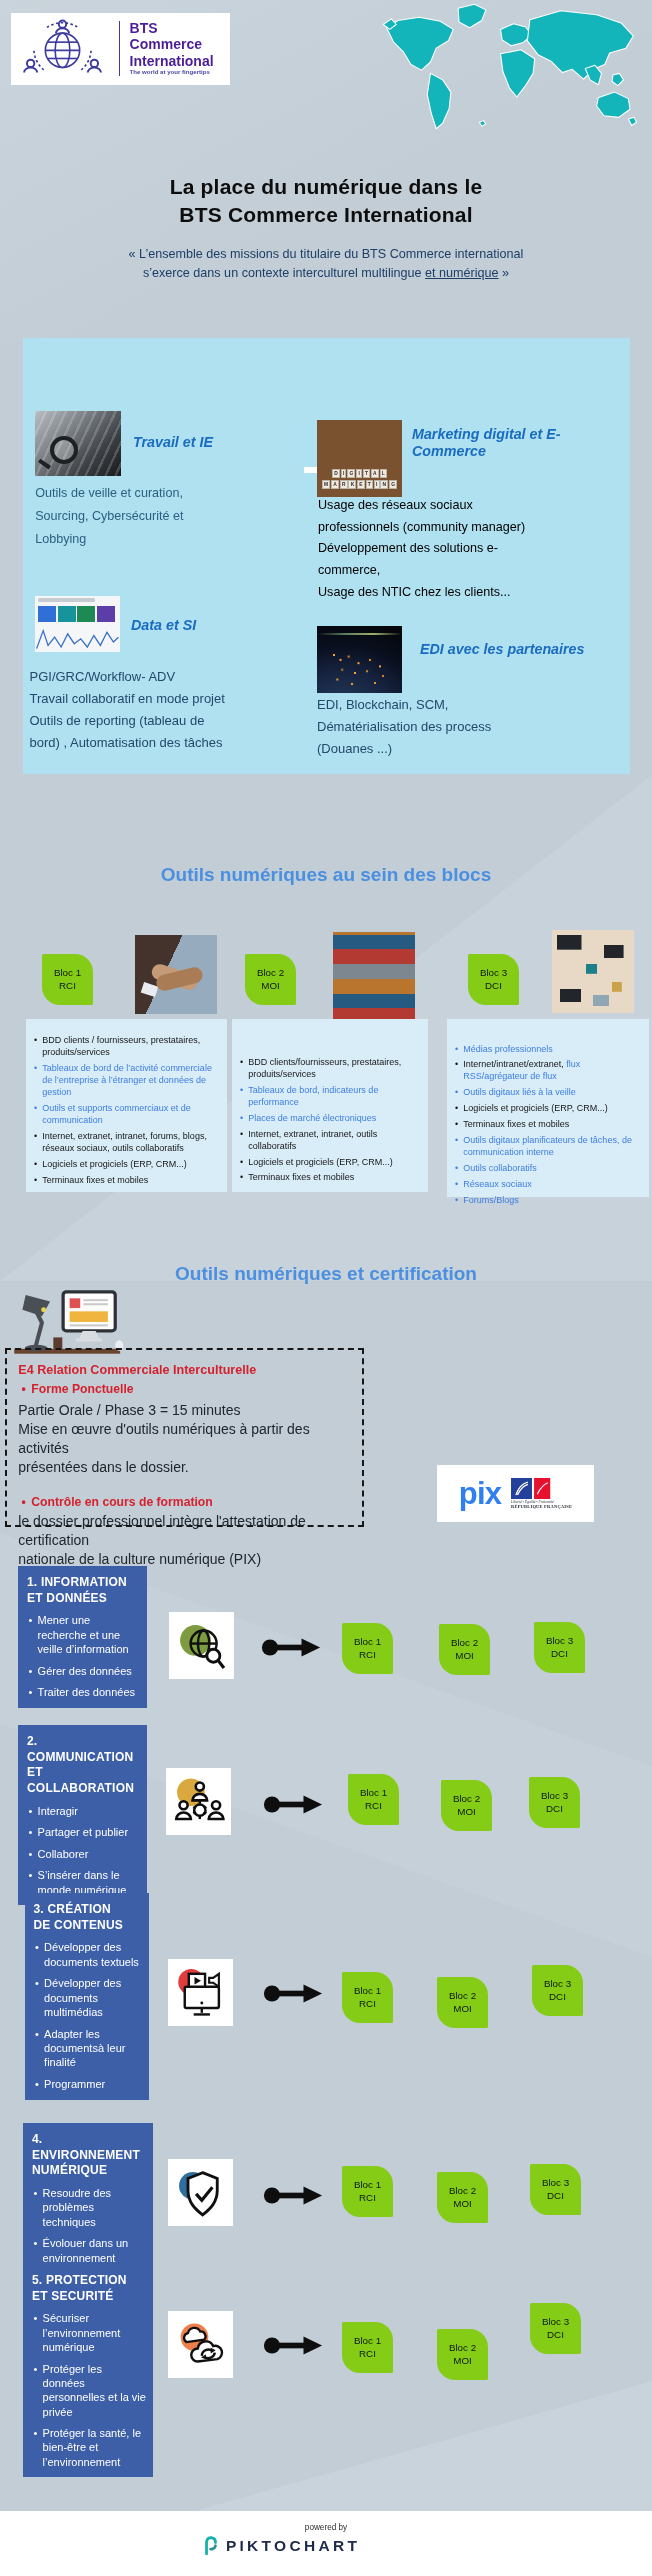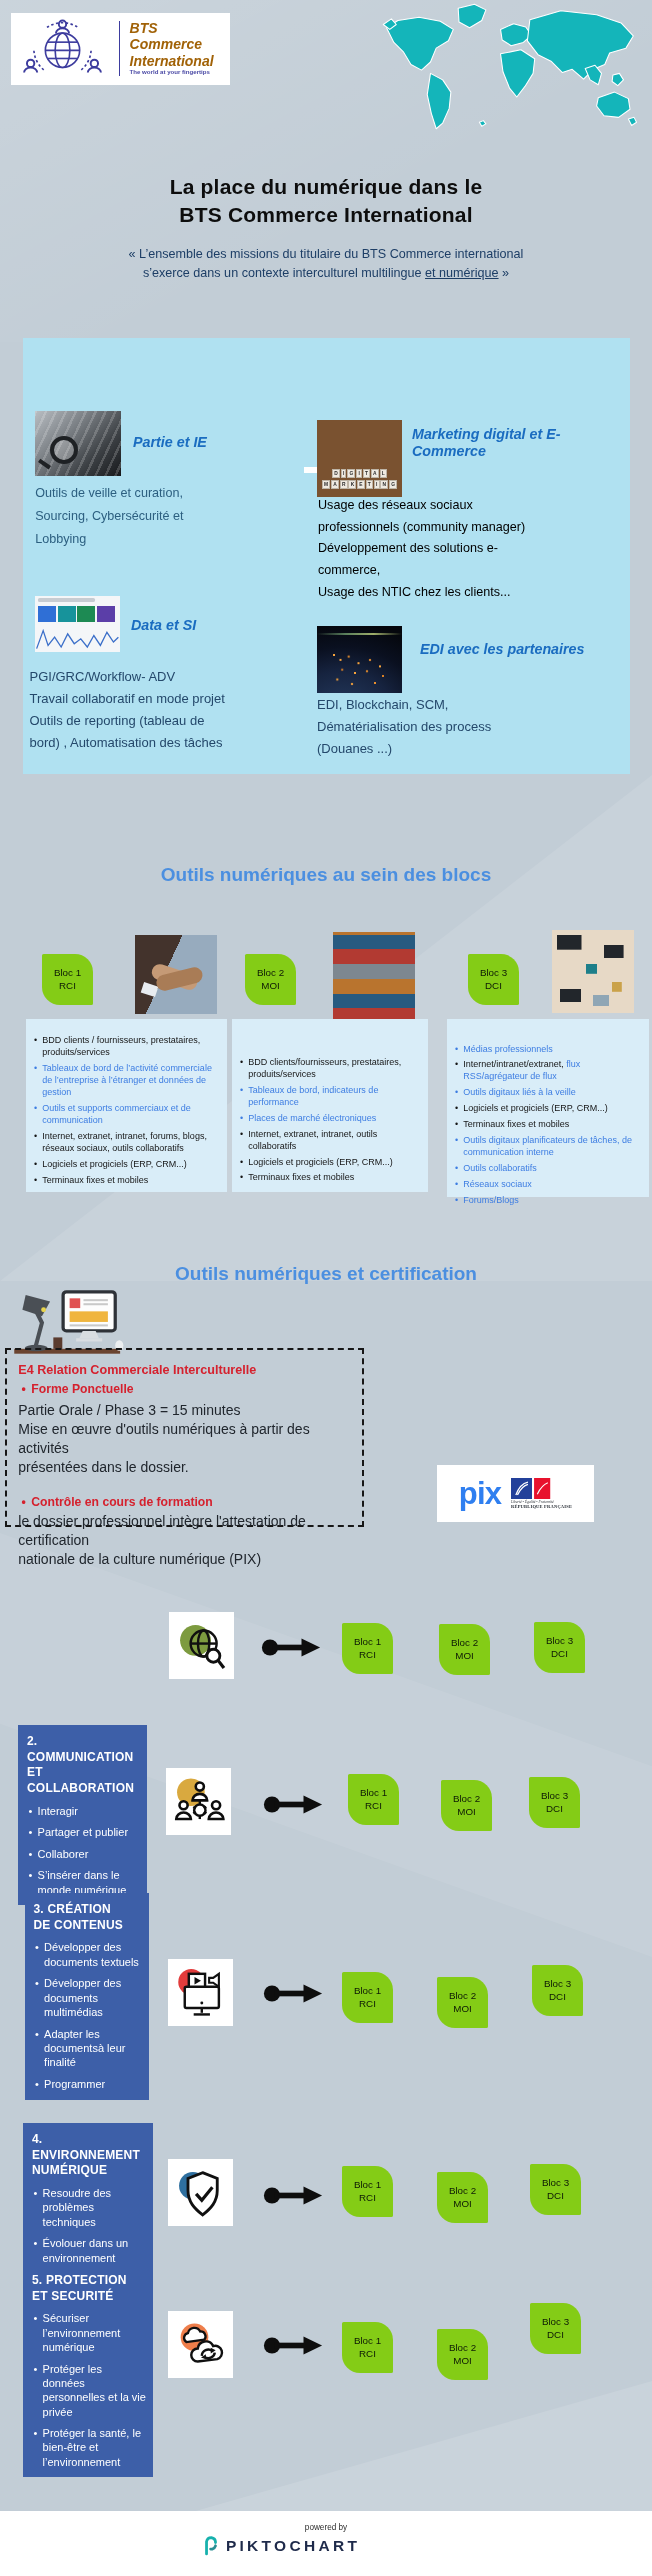--- a/index.html
+++ b/index.html
@@ -8,21 +8,21 @@
         font-family:"Liberation Sans","DejaVu Sans",sans-serif;overflow:hidden;}
   .bgarea{position:absolute;left:0;top:0;width:652px;height:2511px;background:#c2cdd6;}
   .abs{position:absolute;}
   .pre{white-space:pre-line;}
   .wedge{position:absolute;left:0;width:652px;pointer-events:none;}
 
   
   .logobox{position:absolute;left:10.6px;top:13px;width:219px;height:72px;background:#ffffff;
            display:flex;align-items:center;}
   .logodivider{position:absolute;left:108px;top:8.2px;width:1.6px;height:55px;background:#3d3c9e;}
-  .logotext{position:absolute;left:119px;top:6.5px;color:#a16207;font-weight:700;font-size:14px;line-height:1.18;font-style:italic;}
+  .logotext{position:absolute;left:119px;top:6.5px;color:#4c1d95;font-weight:700;font-size:14px;line-height:1.18;}
   .logotag{position:absolute;left:119px;top:55px;color:#4a49a5;font-weight:700;font-size:6.1px;}
 
   
   .maintitle{position:absolute;left:0;top:173px;width:652px;text-align:center;color:#0d0d0d;
              font-size:21px;font-weight:800;line-height:1.32;letter-spacing:0.2px;}
   .quote{position:absolute;left:57px;top:245px;width:538px;text-align:center;color:#1d3e66;
          font-size:12.6px;line-height:1.5;}
   .quote .ul{text-decoration:underline;}
 
   
@@ -173,21 +173,21 @@
 s’exerce dans un contexte interculturel multilingue </span><span class="ul">et numérique</span><span> »</span></div>
 
   <div class="panel">
     <div class="headdash"></div>
 
     <div class="photo ph-keyboard" style="left:12.2px;top:73px;width:86px;height:65px;">
       <div class="keys"></div>
       <div class="lens"></div>
       <div class="handle"></div>
     </div>
-    <div class="abs phead" style="left:110px;top:96px;">Partie et IE</div>
+    <div class="abs phead" style="left:110px;top:96px;">Travail et IE</div>
     <div class="abs ptxt pre" style="left:12.2px;top:144px;width:212px;">Outils de veille et curation,
 Sourcing, Cybersécurité et
 Lobbying</div>
 
     <div class="photo ph-tiles" style="left:294px;top:82px;width:85px;height:77px;">
       <div class="tilesword" id="w-digital">
           <span>D</span>
           <span>I</span>
           <span>G</span>
           <span>I</span>
@@ -333,20 +333,27 @@
         <svg width="16.3" height="21" viewBox="0 0 20 26">
           <rect width="20" height="26" fill="#e8112d"></rect>
           <path d="M4,20 C8,12 12,8 17,6" stroke="#ffffff" stroke-width="1.4" fill="none"></path>
         </svg>
       </div>
       <div class="rftxt1">Liberté • Égalité • Fraternité</div>
       <div class="rftxt2">RÉPUBLIQUE FRANÇAISE</div>
     </div>
   </div>
 
+  <div class="sec" style="left:18px;top:1566px;width:129px;min-height:140px;">
+    <h3>1. INFORMATION
+ET DONNÉES</h3>
+    <div class="b">Mener une recherche et une veille d’information</div>
+    <div class="b">Gérer des données</div>
+    <div class="b">Traiter des données</div>
+  </div>
   <div class="tile" style="left:169px;top:1612px;">
     <svg width="52" height="54" viewBox="0 0 64 66">
       <circle cx="24" cy="26" r="19" fill="#7d9b3f"></circle>
       <g fill="none" stroke="#101010" stroke-width="3">
         <circle cx="34" cy="30" r="16"></circle>
         <ellipse cx="34" cy="30" rx="7" ry="16"></ellipse>
         <line x1="18" y1="30" x2="50" y2="30"></line>
       </g>
       <circle cx="46" cy="45" r="8" fill="#ffffff" stroke="#101010" stroke-width="3.5"></circle>
       <line x1="52" y1="51" x2="59" y2="60" stroke="#101010" stroke-width="4"></line>

